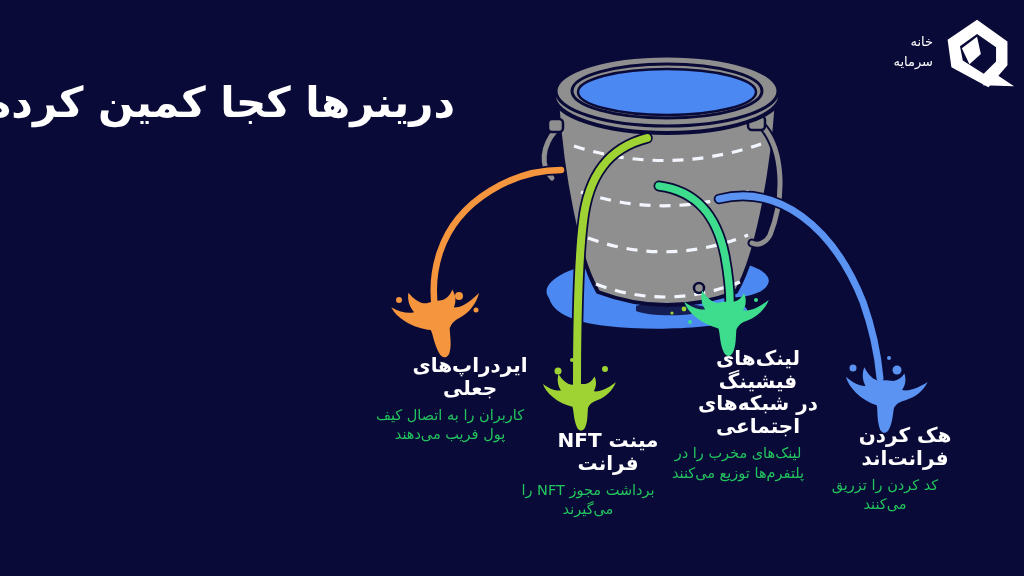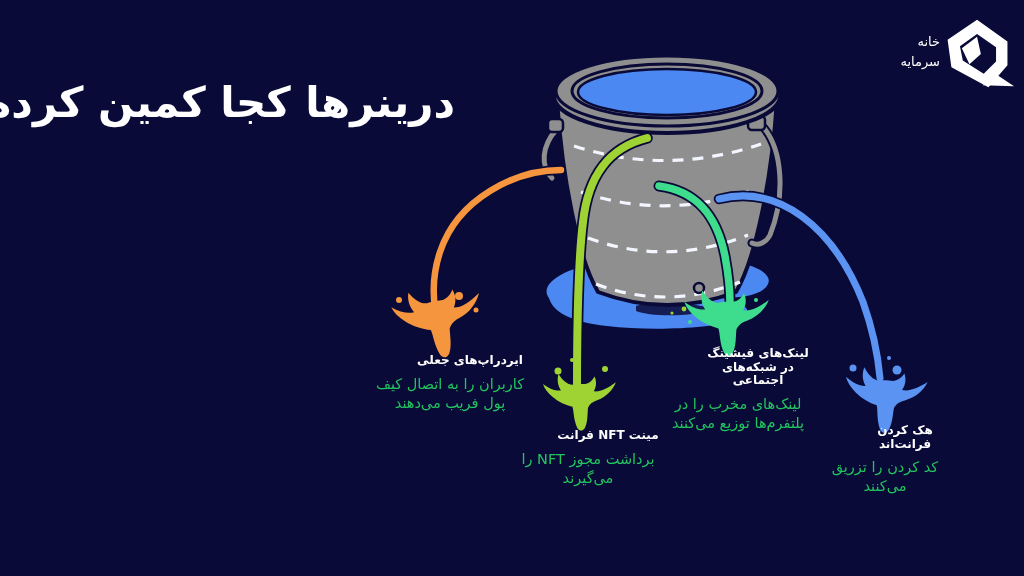--- a/index.html
+++ b/index.html
@@ -10,27 +10,27 @@
   body{background:#000;font-family:"DejaVu Sans",sans-serif;}
   .stage{
     position:relative;width:1024px;height:576px;overflow:hidden;
     background:var(--background);color:var(--text);
   }
   .art{position:absolute;inset:0;}
   .title{
     position:absolute;top:78px;right:569px;direction:rtl;white-space:nowrap;
     font-size:42px;font-weight:bold;letter-spacing:0;color:var(--text);text-align:center;
   }
-  .logo{position:absolute;top:12px;right:8px;display:flex;align-items:center;gap:0;}
+  .logo{position:absolute;top:12px;right:8px;display:flex;align-items:center;gap:7px;}
   .logo-text{direction:rtl;text-align:right;font-size:13px;line-height:1.55;color:var(--text);}
   .logo-text span{display:block;}
   .label{
     position:absolute;width:186px;direction:rtl;text-align:center;color:var(--text);
   }
-  .label .heading{font-size:12px;font-weight:bold;line-height:1.13;margin-left:40px;}
+  .label .heading{font-size:20px;font-weight:bold;line-height:1.13;margin-left:40px;}
   .label .heading span{display:block;}
   .label .desc{margin-top:7px;font-size:14.5px;line-height:1.33;color:#22c55e;font-weight:normal;}
   .label .desc span{display:block;}
   .item-fake-airdrops{left:357px;top:354px;}
   .item-free-nft-mint{left:495px;top:429px;}
   .item-phishing-links{left:645px;top:347px;}
   .item-frontend-hack{left:792px;top:424px;}
 </style>
 </head>
 <body>

